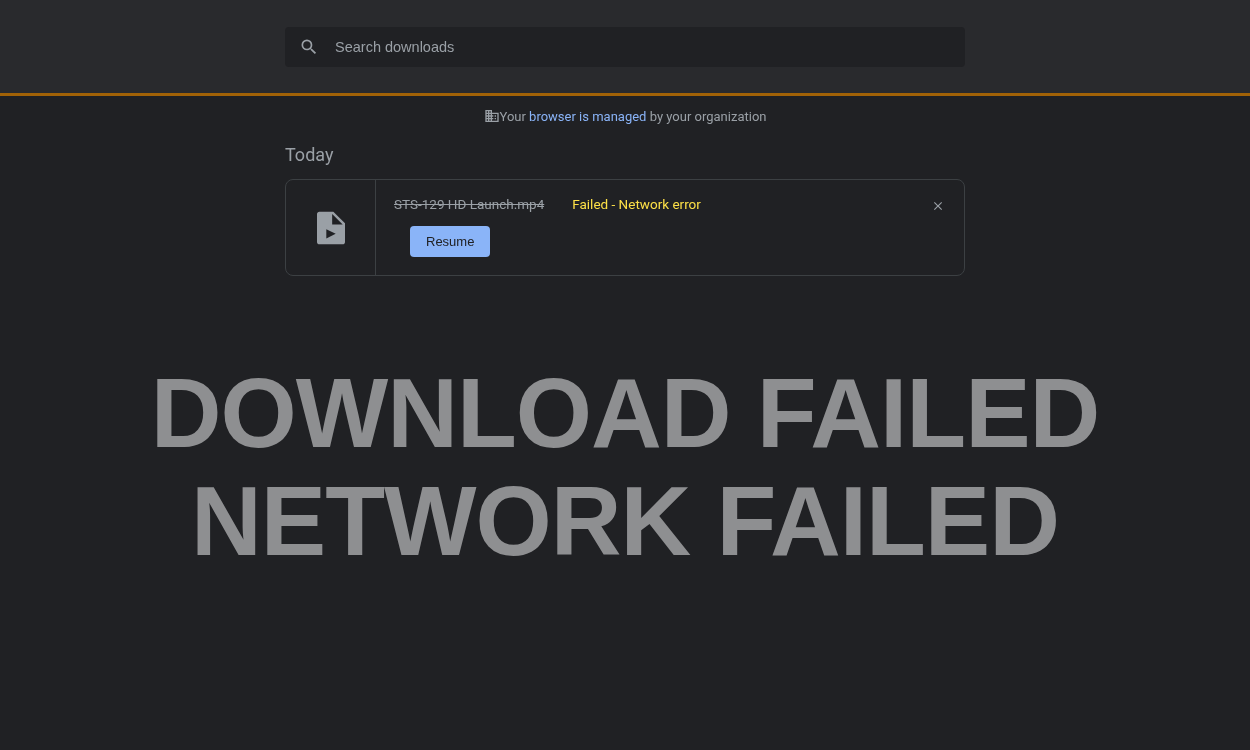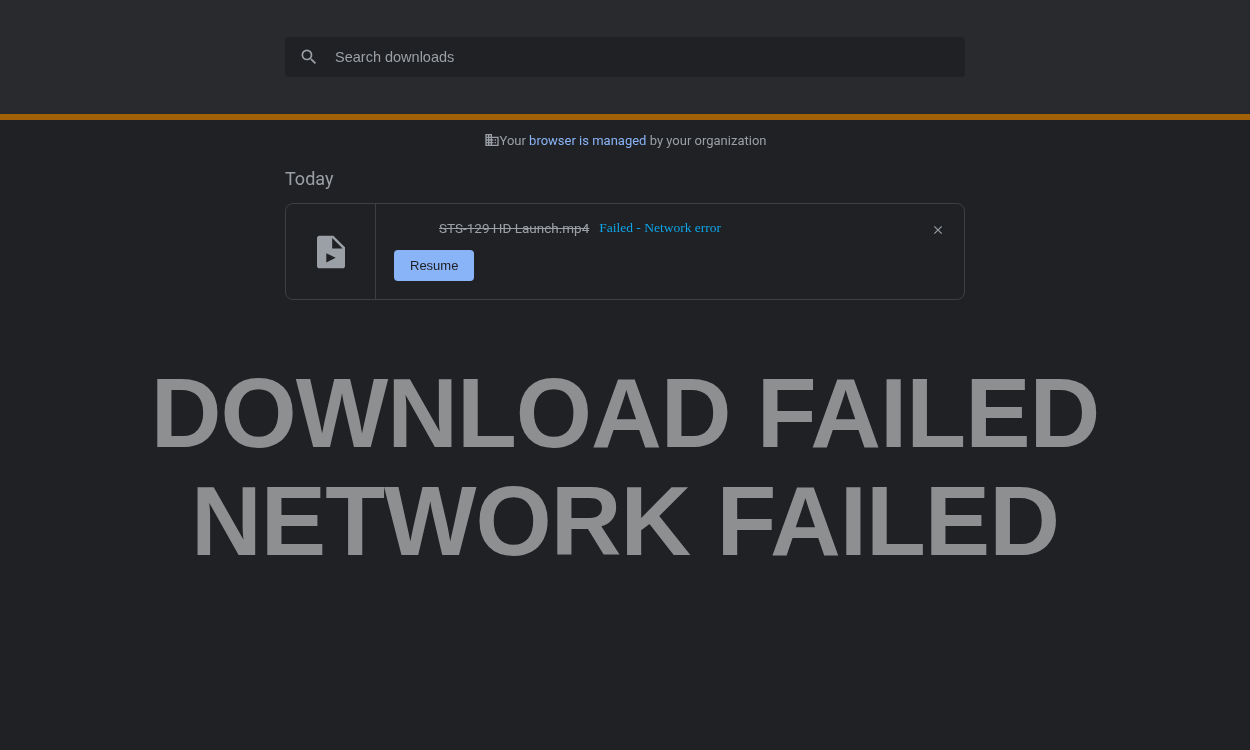--- a/index.html
+++ b/index.html
@@ -6,26 +6,26 @@
 body {
   width: 1250px;
   height: 750px;
   background: #202124;
   font-family: -apple-system, BlinkMacSystemFont, "Segoe UI", Roboto, Arial, sans-serif;
   color: #e8eaed;
   overflow: hidden;
   position: relative;
 }
 .topbar {
-  height: 120px;
+  height: 96px;
   background: #292a2d;
   display: flex;
   justify-content: center;
   align-items: center;
-  border-bottom: 6px solid #a16207;
+  border-bottom: 3px solid #a16207;
 }
 .search-wrap {
   width: 680px;
   height: 40px;
   background: #202124;
   border-radius: 4px;
   display: flex;
   align-items: center;
   padding: 0 14px;
 }
@@ -79,23 +79,23 @@
   align-items: center;
   justify-content: center;
   border-right: 1px solid #3c4043;
 }
 .file-icon { width: 28px; height: 34px; fill: #9aa0a6; }
 .card-body {
   flex: 1;
   padding: 16px 18px 18px 18px;
   min-width: 0;
 }
-.line1 { display: flex; align-items: center; gap: 10px; font-size: 13.5px; margin-left: 45px; }
+.line1 { display: flex; align-items: center; gap: 28px; font-size: 13.5px; }
 .filename { color: #9aa0a6; text-decoration: line-through; }
-.status { color: #0ea5e9; font-family: Liberation Serif, serif; }
+.status { color: #fde047; }
 .close-col { padding: 14px 14px 0 0; }
 .close-btn {
   width: 24px; height: 24px;
   display: flex; align-items: center; justify-content: center;
   cursor: pointer;
   border-radius: 50%;
 }
 .close-btn svg { width: 14px; height: 14px; fill: #9aa0a6; }
 .url {
   color: #9aa0a6;
@@ -108,20 +108,21 @@
 .resume-btn {
   margin-top: 14px;
   background: #8ab4f8;
   color: #202124;
   border: none;
   border-radius: 4px;
   padding: 8px 16px;
   font-size: 13px;
   font-weight: 500;
   cursor: pointer;
+  margin-left: 16px;
 }
 
 .overlay {
   position: absolute;
   left: 0; right: 0;
   top: 360px;
   text-align: center;
   pointer-events: none;
 }
 .overlay-text {

